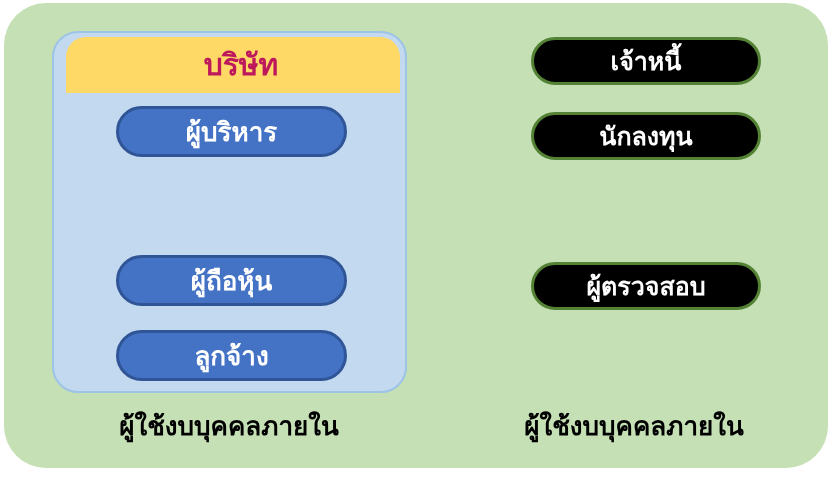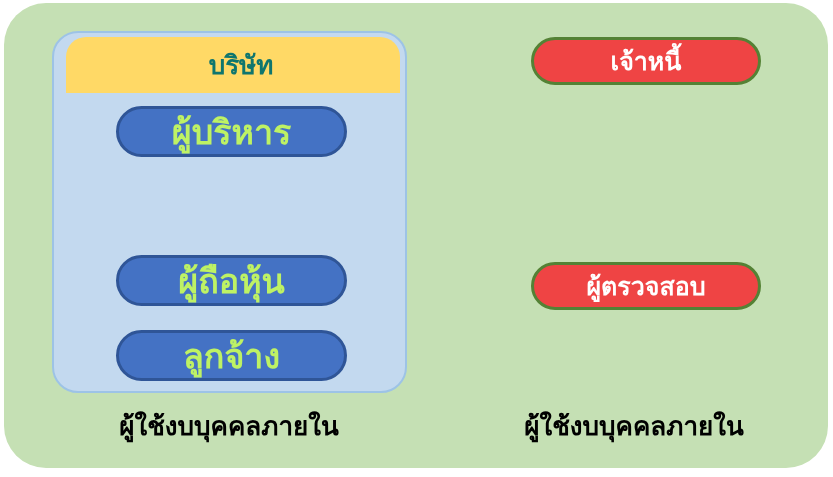--- a/index.html
+++ b/index.html
@@ -52,22 +52,22 @@
     top: 34px;
     width: 334px;
     height: 56px;
     background: #ffd966;
     border-radius: 20px 20px 0 0;
     display: flex;
     align-items: center;
     justify-content: center;
   }
   #company-header .hdr-label {
-    color: #0f766e;
-    font-size: 26px;
+    color: #be185d;
+    font-size: 30px;
     font-weight: bold;
     line-height: 1;
     letter-spacing: 0px;
     margin-left: 16px;
   }
 
   
   .blue-pill {
     position: absolute;
     left: 112px;
@@ -75,33 +75,33 @@
     height: 51px;
     background: #4472c4;
     border: 3px solid #2f5597;
     border-radius: 26px;
     box-sizing: border-box;
     display: flex;
     align-items: center;
     justify-content: center;
   }
   .blue-pill .pill-label {
-    color: #bef264;
-    font-size: 34px;
+    color: #ffffff;
+    font-size: 26px;
     font-weight: bold;
     line-height: 1;
   }
 
   
   .green-pill {
     position: absolute;
     left: 527px;
     width: 230px;
     height: 48px;
-    background: #ef4444;
+    background: #000000;
     border: 3px solid #548235;
     border-radius: 25px;
     box-sizing: border-box;
     display: flex;
     align-items: center;
     justify-content: center;
   }
   .green-pill .pill-label {
     color: #ffffff;
     font-size: 25px;
@@ -153,20 +153,23 @@
     </div>
 
     <div class="blue-pill" style="top:327px;">
       <span class="pill-label">ลูกจ้าง</span>
     </div>
 
     <div class="green-pill" style="top:34px;">
       <span class="pill-label">เจ้าหนี้</span>
     </div>
 
+    <div class="green-pill" style="top:109px;">
+      <span class="pill-label">นักลงทุน</span>
+    </div>
 
 
     <div class="green-pill" style="top:259px;">
       <span class="pill-label">ผู้ตรวจสอบ</span>
     </div>
 
 
     <div class="caption" id="caption-internal">ผู้ใช้งบบุคคลภายใน</div>
 
     <div class="caption" id="caption-external">ผู้ใช้งบบุคคลภายใน</div>

